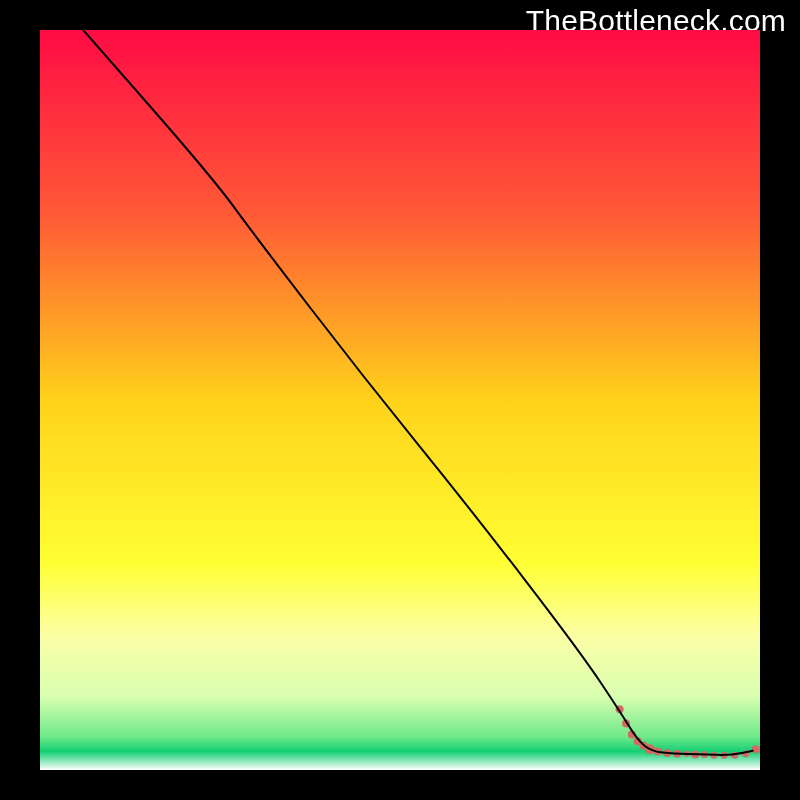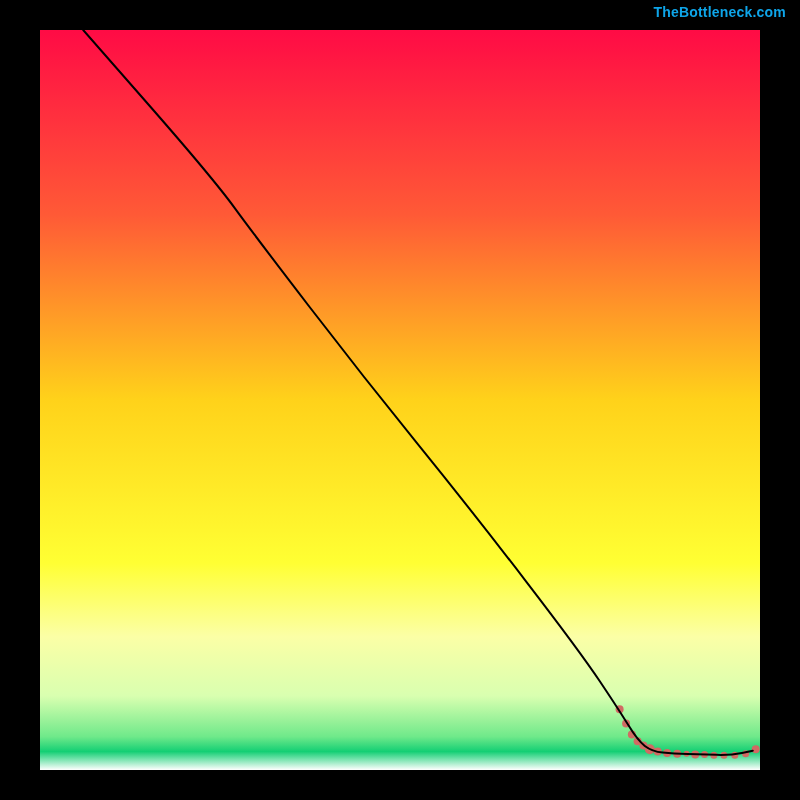--- a/index.html
+++ b/index.html
@@ -14,23 +14,23 @@
   .frame {
     position: relative;
     width: 800px;
     height: 800px;
     background: #000;
   }
   .watermark {
     position: absolute;
     top: 4px;
     right: 14px;
-    color: #0ea5e9;
-    font-size: 14px;
-    font-weight: 700;
+    color: #ffffff;
+    font-size: 30px;
+    font-weight: 400;
     letter-spacing: 0.2px;
     user-select: none;
   }
   .plot {
     position: absolute;
     left: 40px;
     top: 30px;
     width: 720px;
     height: 740px;
   }

